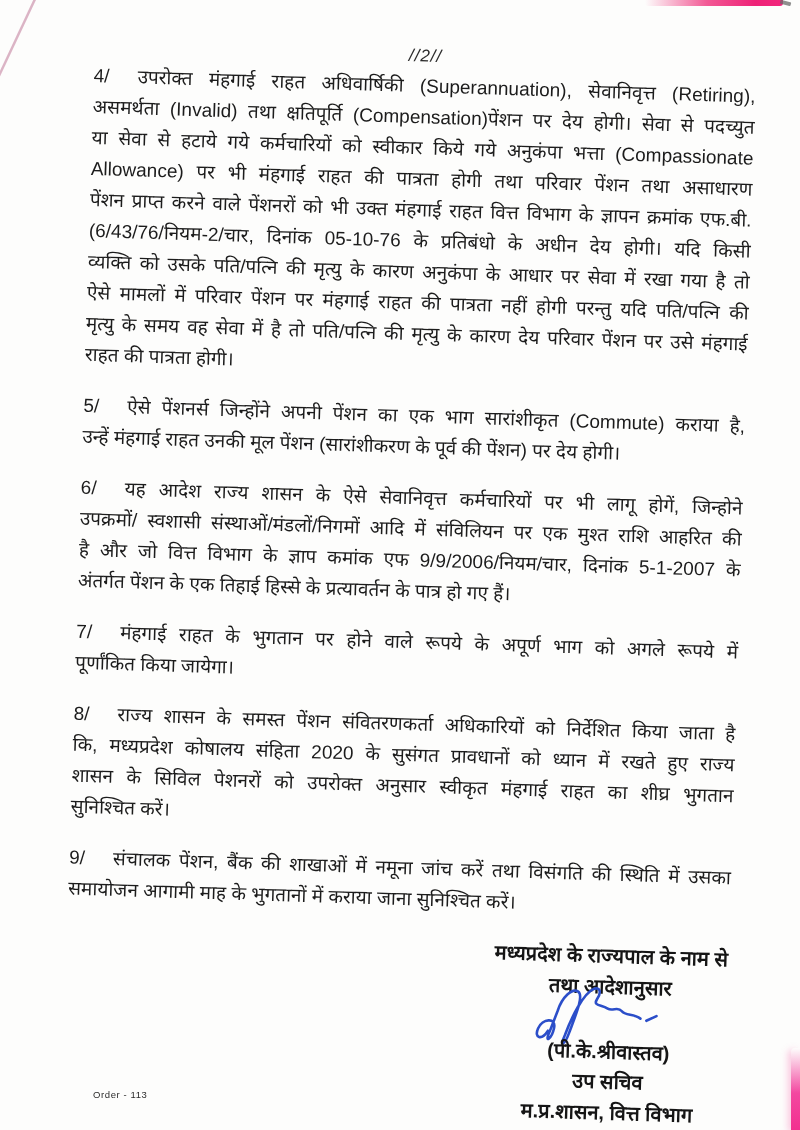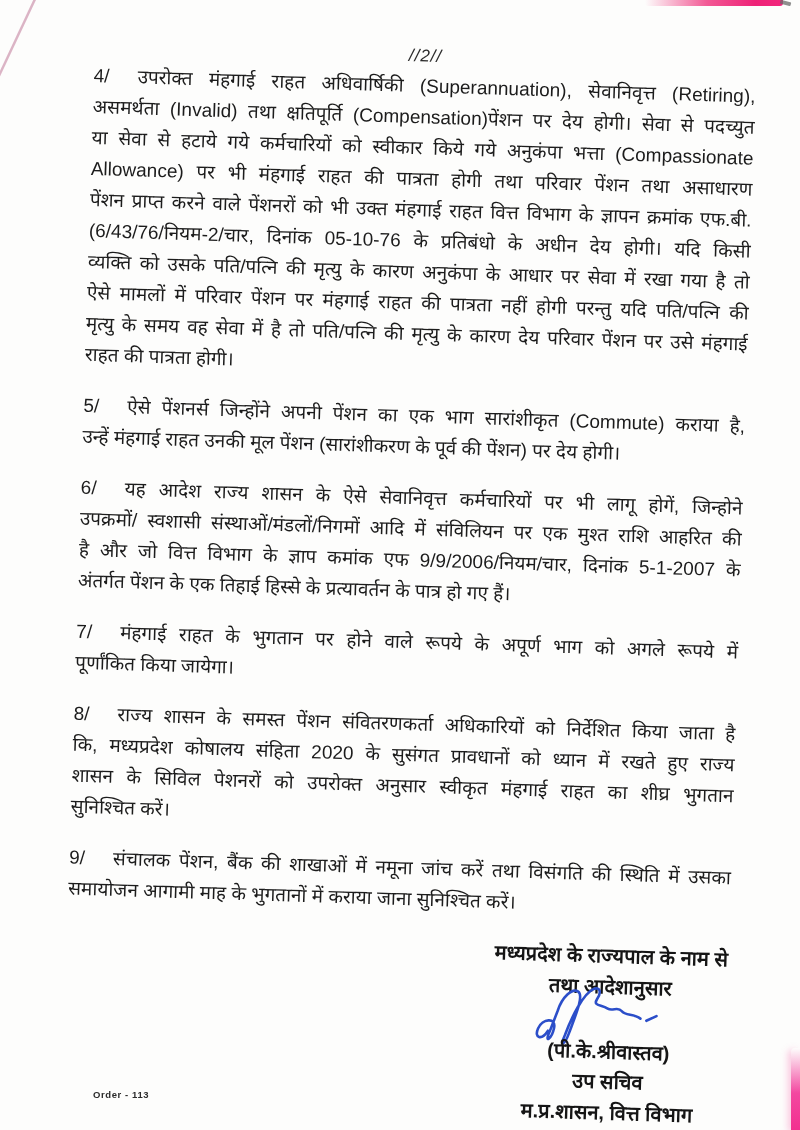--- a/index.html
+++ b/index.html
@@ -49,21 +49,21 @@
   .sig-block {
     width:270px; margin-left:410px; margin-top:10px;
     text-align:center; font-weight:bold; font-size:20px; line-height:31px;
     color:#151515;
   }
   .sig-svg { display:block; margin:-16px auto -12px auto; }
   .sig-name { line-height:30px; }
 
   .footer-label {
     position:absolute; left:93px; top:1089px;
-    font-size:9.5px; font-weight:700; letter-spacing:0.6px; color:#2b2b2b;
+    font-size:9.5px; font-weight:400; letter-spacing:0.6px; color:#2b2b2b;
   }
 </style>
 </head>
 <body>
 
 <div class="page">
 
   <div class="edge-top-right"></div>
   <div class="edge-dark-tick"></div>
   <svg class="corner-fold" width="70" height="95">

